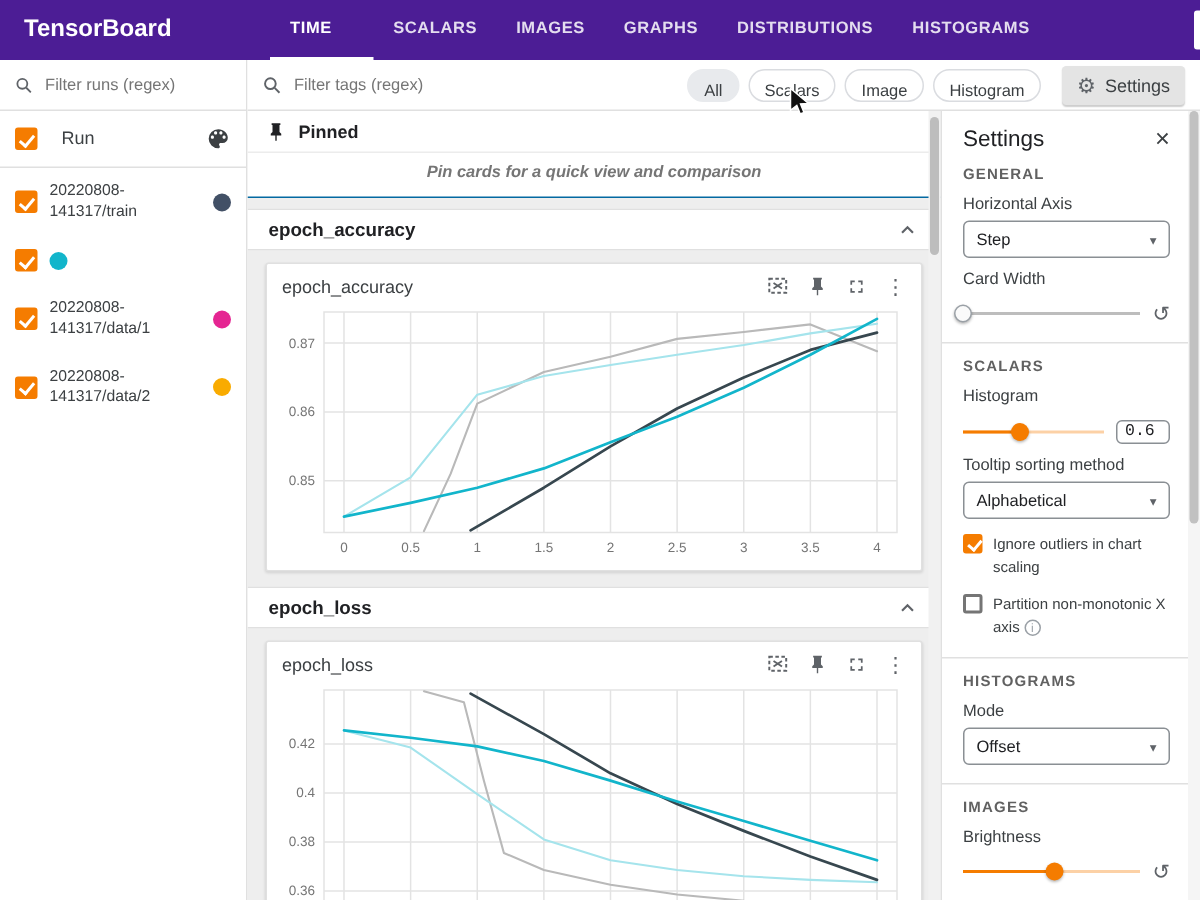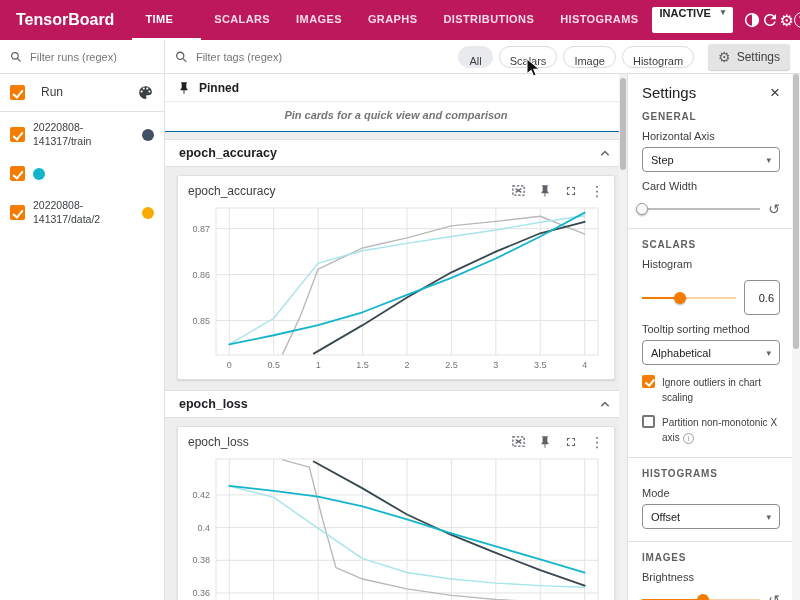--- a/index.html
+++ b/index.html
@@ -1,20 +1,20 @@
 <!DOCTYPE html>
 <html><head>
 <meta charset="utf-8">
 <style>
   * { box-sizing: border-box; margin: 0; padding: 0; }
   html,body { width:800px; height:600px; overflow:hidden; background:#fff;
     font-family:"Liberation Sans", sans-serif; color:#202124; }
 
   
-  .topbar { height:40px; background:#be185d; display:flex; align-items:stretch; color:#fff; }
+  .topbar { height:40px; background:#4c1d95; display:flex; align-items:stretch; color:#fff;gap:48px; }
   .logo { font-size:16px; font-weight:bold; line-height:40px; padding:0 18px 0 16px; }
   .tabs { display:flex; }
   .tab { font-size:11px; font-weight:bold; letter-spacing:.4px; line-height:38px;
     padding:0 13px; color:rgba(255,255,255,.85); border-bottom:2px solid transparent; cursor:pointer; }
   .tab.on { color:#fff; border-bottom-color:#fff; }
   .topbar .spacer { flex:1; }
   .status-select { align-self:center; background:#fff; color:#202124; height:26px; border-radius:2px;
     display:flex; gap:10px; padding:0 8px; font-size:11px; font-weight:bold; margin-right:10px; }
   .status-select .caret { color:#5f6368; font-size:9px; }
   .hicon { width:28px; align-self:center; height:28px; display:flex; align-items:center; justify-content:center;
@@ -94,22 +94,22 @@
   .slider-row { display:flex; align-items:center; gap:8px; margin:10px 0 4px; }
   .slider { position:relative; flex:1; height:14px; cursor:pointer; }
   .slider .track { position:absolute; left:0; right:0; top:6px; height:2px; background:rgba(245,124,0,.35); }
   .slider .fill { position:absolute; left:0; top:6px; height:2px; background:#f57c00; }
   .slider .knob { position:absolute; top:1px; width:12px; height:12px; border-radius:50%;
     background:#f57c00; transform:translateX(-50%); box-shadow:0 1px 2px rgba(0,0,0,.3); }
   .slider.plain .track { background:#bdbdbd; }
   .slider.plain .fill { background:#bdbdbd; }
   .slider.plain .knob { background:#fafafa; border:1.5px solid #9aa0a6; }
   .reset { font-size:14px; color:#5f6368; cursor:pointer; flex:none; line-height:1; }
-  .numbox { width:36px; height:35px; border:1px solid #8a8f94; border-radius:4px; font-size:11px;
-    padding:0 5px; font-family:Liberation Sans, sans-serif; color:#202124;text-align:right; }
+  .numbox { width:36px; height:16px; border:1px solid #8a8f94; border-radius:4px; font-size:11px;
+    padding:0 5px; font-family:Liberation Mono, monospace; color:#202124; }
   .cbrow { display:flex; align-items:flex-start; gap:7px; margin:10px 0 2px; }
   .cbrow .cb { width:13px; height:13px; margin-top:0; }
   .cbrow .cb.on::after { left:2.5px; top:0px; width:3.5px; height:7px; }
   .cbrow .clbl { font-size:10px; color:#3c4043; line-height:1.5; }
   .info-i { display:inline-block; width:11px; height:11px; border:1px solid #9aa0a6; border-radius:50%;
     color:#9aa0a6; font-size:8px; line-height:10px; text-align:center; margin-left:3px; vertical-align:middle; }
   .set-scrollbar { position:absolute; right:0; top:0; bottom:0; width:8px; background:#f5f5f5; }
   .set-scrollbar .thumb { position:absolute; top:0; left:1px; width:6px; height:275px; background:#c1c1c1; border-radius:3px; }
 
   svg.icon { display:block; }
@@ -170,20 +170,25 @@
     </div>
     <div class="divider"></div>
     <div class="runrow">
       <span class="cb on"></span>
       <span class="lbl">20220808-141317/train</span>
       <span class="dot" style="background: rgb(66, 80, 102);"></span>
     </div>
     <div class="runrow">
       <span class="cb on"></span>
       <span class="dot" style="background: rgb(18, 181, 203);"></span>
+    </div>
+    <div class="runrow">
+      <span class="cb on"></span>
+      <span class="lbl">20220808-141317/data/1</span>
+      <span class="dot" style="background: rgb(229, 37, 146);"></span>
     </div>
     <div class="runrow">
       <span class="cb on"></span>
       <span class="lbl">20220808-141317/data/2</span>
       <span class="dot" style="background: rgb(249, 171, 0);"></span>
     </div>
   </aside>
 
   <div class="rightside">
 

